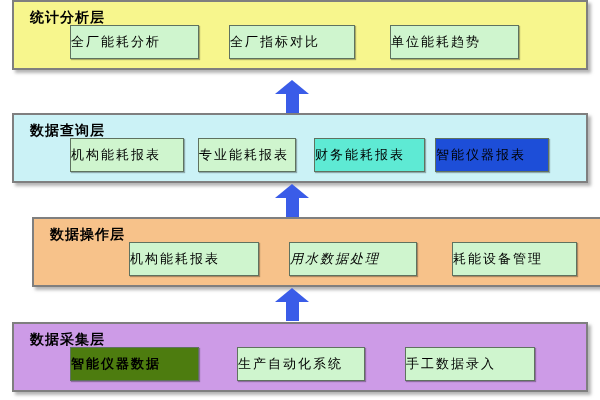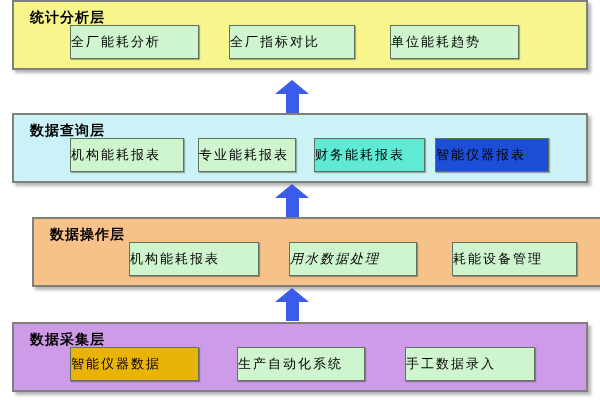--- a/index.html
+++ b/index.html
@@ -112,18 +112,18 @@
     <div class="node l3b3" style="background-color: rgb(207, 245, 206);">耗能设备管理</div>
   </div>
 
   <div class="arrow a3">
     <div class="head" style="border-bottom: 14px solid rgb(58, 92, 232);"></div>
     <div class="shaft" style="background-color: rgb(58, 92, 232);"></div>
   </div>
 
   <div class="layer layer4" style="background-color: rgb(205, 155, 231);">
     <span class="layer-label">数据采集层</span>
-    <div class="node l4b1" style="background-color: #eab308;">智能仪器数据</div>
+    <div class="node l4b1" style="background-color: #4d7c0f; font-weight: bold;">智能仪器数据</div>
     <div class="node l4b3" style="background-color: rgb(207, 245, 206);">手工数据录入</div>
     <div class="node l4b2" style="background-color: rgb(207, 245, 206);">生产自动化系统</div>
   </div>
 
 </div>
 
 </body></html>

